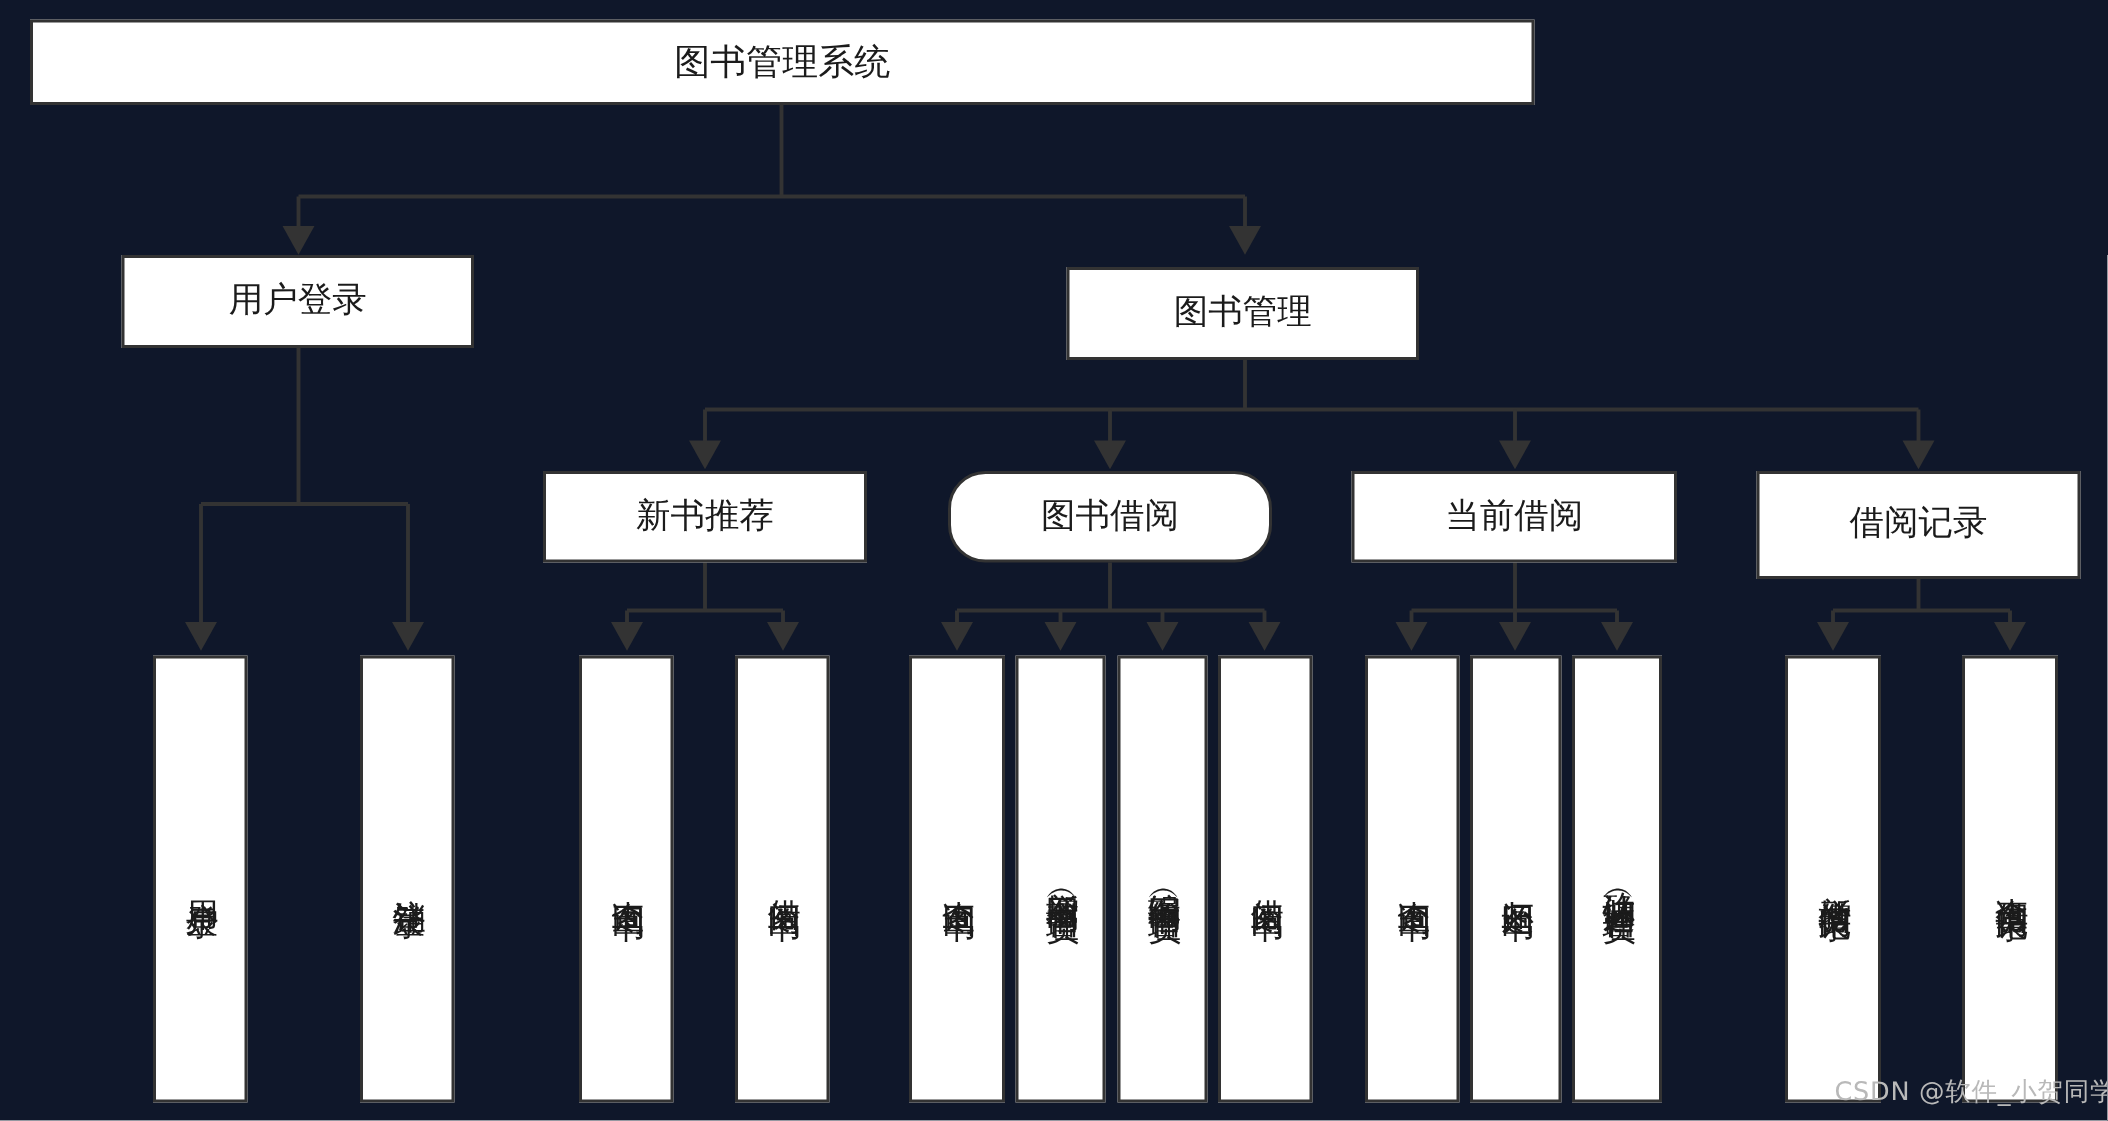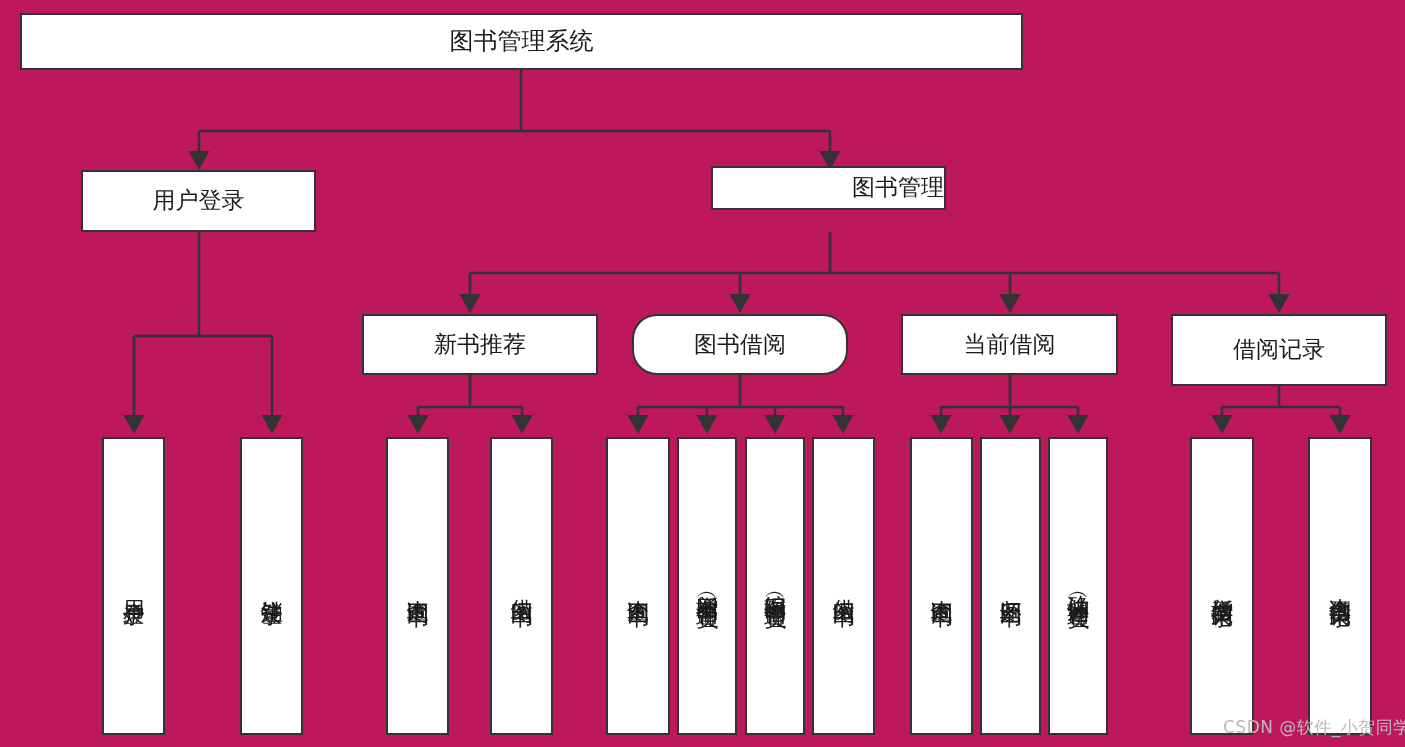--- a/index.html
+++ b/index.html
@@ -8,21 +8,21 @@
     padding: 0;
     background: #ffffff;
   }
   body {
     font-family: "DejaVu Sans", "Liberation Sans", sans-serif;
   }
   #canvas {
     position: relative;
     width: 1405px;
     height: 747px;
-    background: #be185d;
+    background: #0f172a;
     overflow: hidden;
   }
   svg#wires {
     position: absolute;
     left: 0;
     top: 0;
     width: 1405px;
     height: 747px;
     pointer-events: none;
   }
@@ -134,25 +134,25 @@
     </g>
   </svg>
 
   <div class="node horiz root" style="left:20px; top:13px; width:1003px; height:57px;">
     <span class="label">图书管理系统</span>
   </div>
 
   <div class="node horiz" style="left:81px; top:170px; width:235px; height:62px;">
     <span class="label">用户登录</span>
   </div>
-  <div class="node horiz" style="left:711px; top:166px; width:235px; height:44px;justify-content:flex-end;">
+  <div class="node horiz" style="left:711px; top:178px; width:235px; height:62px;">
     <span class="label">图书管理</span>
   </div>
 
-  <div class="node horiz" style="left:362px; top:314px; width:236px; height:61px;">
+  <div class="node horiz" style="left:362px; top:314px; width:216px; height:61px;">
     <span class="label">新书推荐</span>
   </div>
   <div class="node horiz" style="left:632px; top:314px; width:216px; height:61px;border-radius:25px;">
     <span class="label">图书借阅</span>
   </div>
   <div class="node horiz" style="left:901px; top:314px; width:217px; height:61px;">
     <span class="label">当前借阅</span>
   </div>
   <div class="node horiz" style="left:1171px; top:314px; width:216px; height:72px;">
     <span class="label">借阅记录</span>

